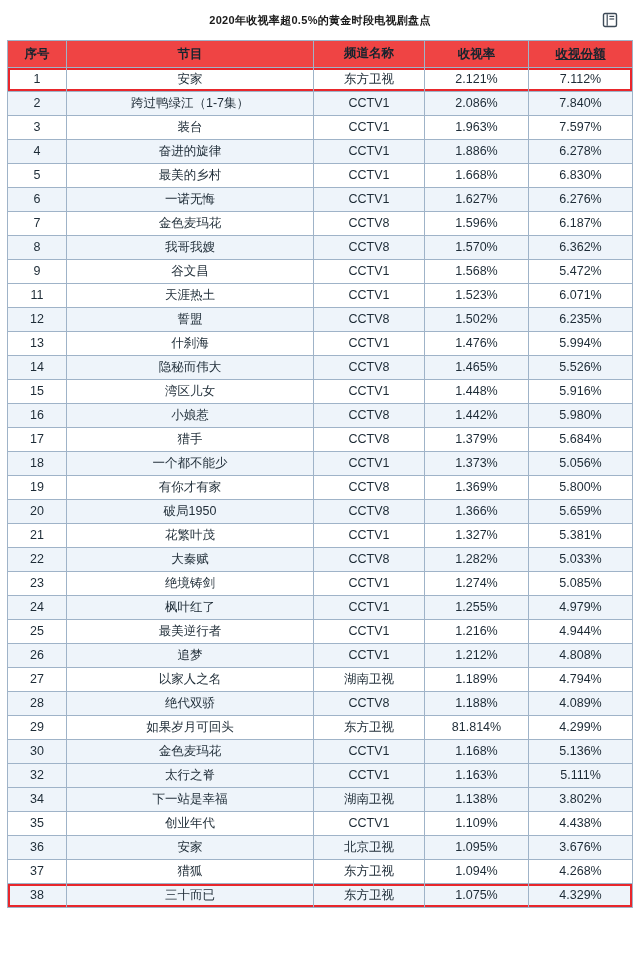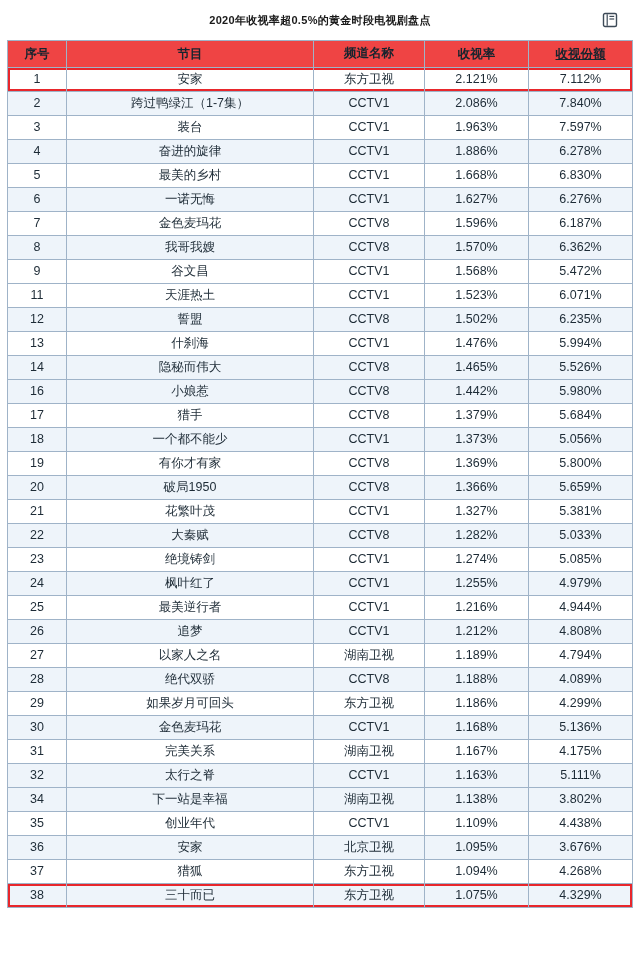--- a/index.html
+++ b/index.html
@@ -208,20 +208,27 @@
           <td class="col-rating numcell">1.476%</td>
           <td class="col-share numcell">5.994%</td>
         </tr>
         <tr class="odd">
           <td class="col-rank numcell">14</td>
           <td class="col-name numcell">隐秘而伟大</td>
           <td class="col-channel numcell">CCTV8</td>
           <td class="col-rating numcell">1.465%</td>
           <td class="col-share numcell">5.526%</td>
         </tr>
+        <tr class="even">
+          <td class="col-rank numcell">15</td>
+          <td class="col-name numcell">湾区儿女</td>
+          <td class="col-channel numcell">CCTV1</td>
+          <td class="col-rating numcell">1.448%</td>
+          <td class="col-share numcell">5.916%</td>
+        </tr>
         <tr class="odd">
           <td class="col-rank numcell">16</td>
           <td class="col-name numcell">小娘惹</td>
           <td class="col-channel numcell">CCTV8</td>
           <td class="col-rating numcell">1.442%</td>
           <td class="col-share numcell">5.980%</td>
         </tr>
         <tr class="even">
           <td class="col-rank numcell">17</td>
           <td class="col-name numcell">猎手</td>
@@ -303,36 +310,29 @@
           <td class="col-rank numcell">28</td>
           <td class="col-name numcell">绝代双骄</td>
           <td class="col-channel numcell">CCTV8</td>
           <td class="col-rating numcell">1.188%</td>
           <td class="col-share numcell">4.089%</td>
         </tr>
         <tr class="even">
           <td class="col-rank numcell">29</td>
           <td class="col-name numcell">如果岁月可回头</td>
           <td class="col-channel numcell">东方卫视</td>
-          <td class="col-rating numcell">1.186%</td>
+          <td class="col-rating numcell">81.814%</td>
           <td class="col-share numcell">4.299%</td>
         </tr>
         <tr class="odd">
           <td class="col-rank numcell">30</td>
           <td class="col-name numcell">金色麦玛花</td>
           <td class="col-channel numcell">CCTV1</td>
           <td class="col-rating numcell">1.168%</td>
           <td class="col-share numcell">5.136%</td>
-        </tr>
-        <tr class="even">
-          <td class="col-rank numcell">31</td>
-          <td class="col-name numcell">完美关系</td>
-          <td class="col-channel numcell">湖南卫视</td>
-          <td class="col-rating numcell">1.167%</td>
-          <td class="col-share numcell">4.175%</td>
         </tr>
         <tr class="odd">
           <td class="col-rank numcell">32</td>
           <td class="col-name numcell">太行之脊</td>
           <td class="col-channel numcell">CCTV1</td>
           <td class="col-rating numcell">1.163%</td>
           <td class="col-share numcell">5.111%</td>
         </tr>
         <tr class="odd">
           <td class="col-rank numcell">34</td>

